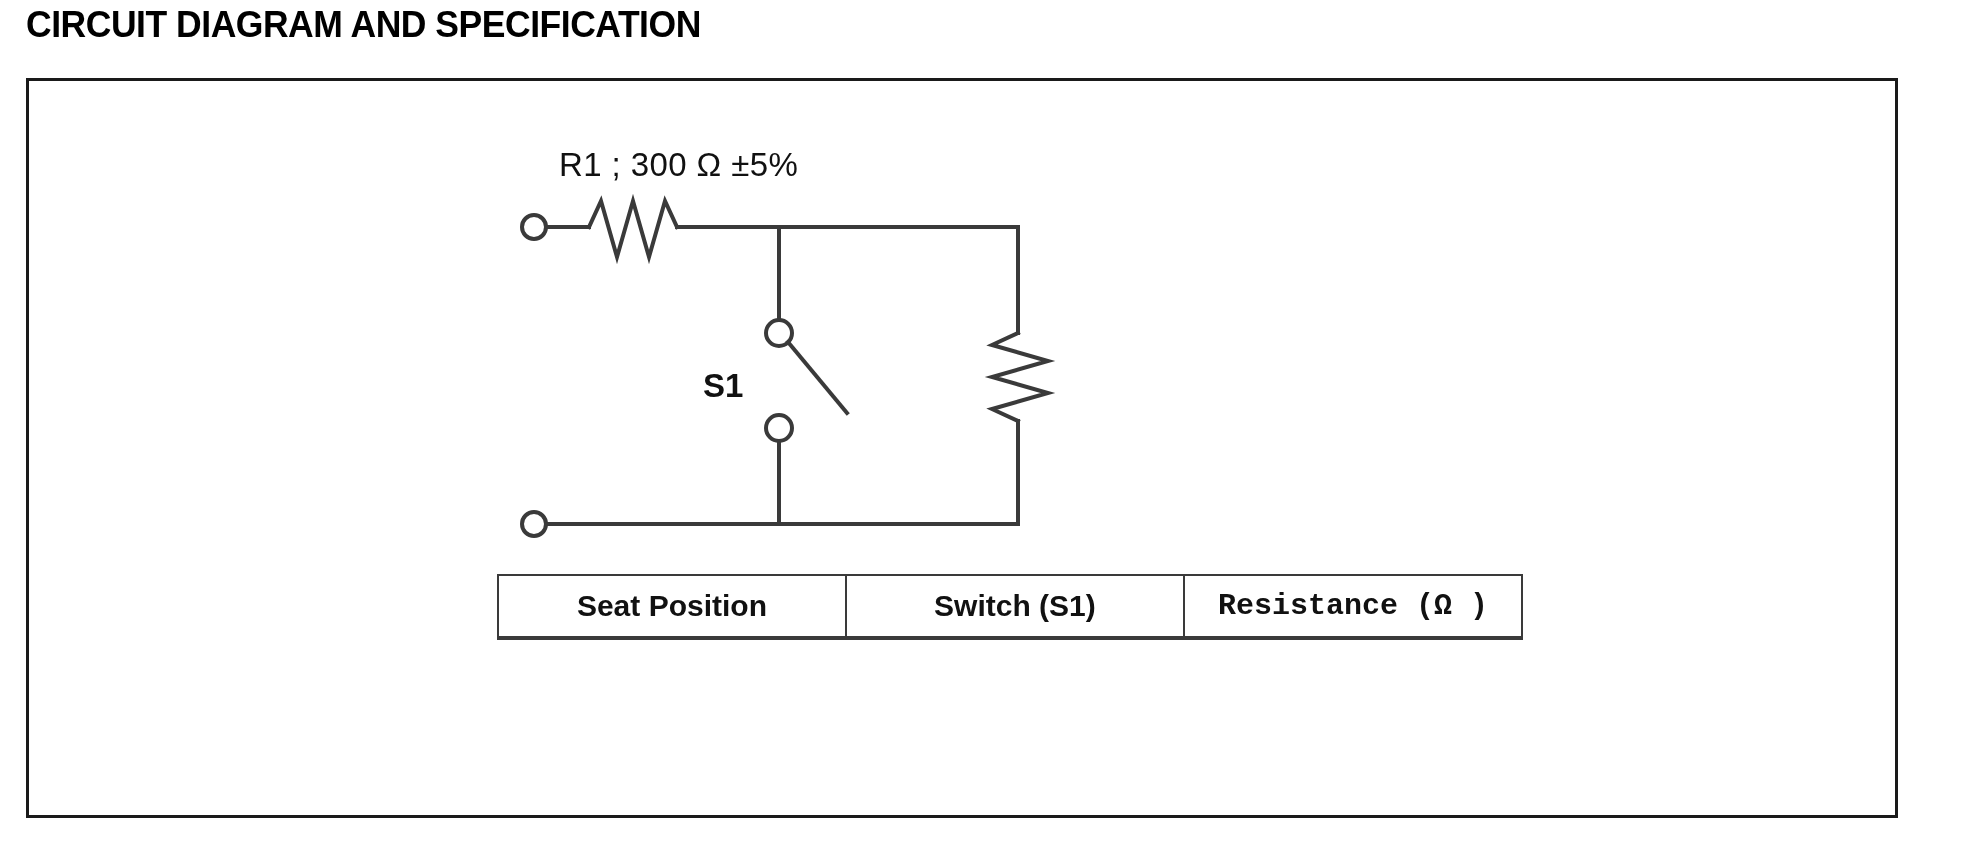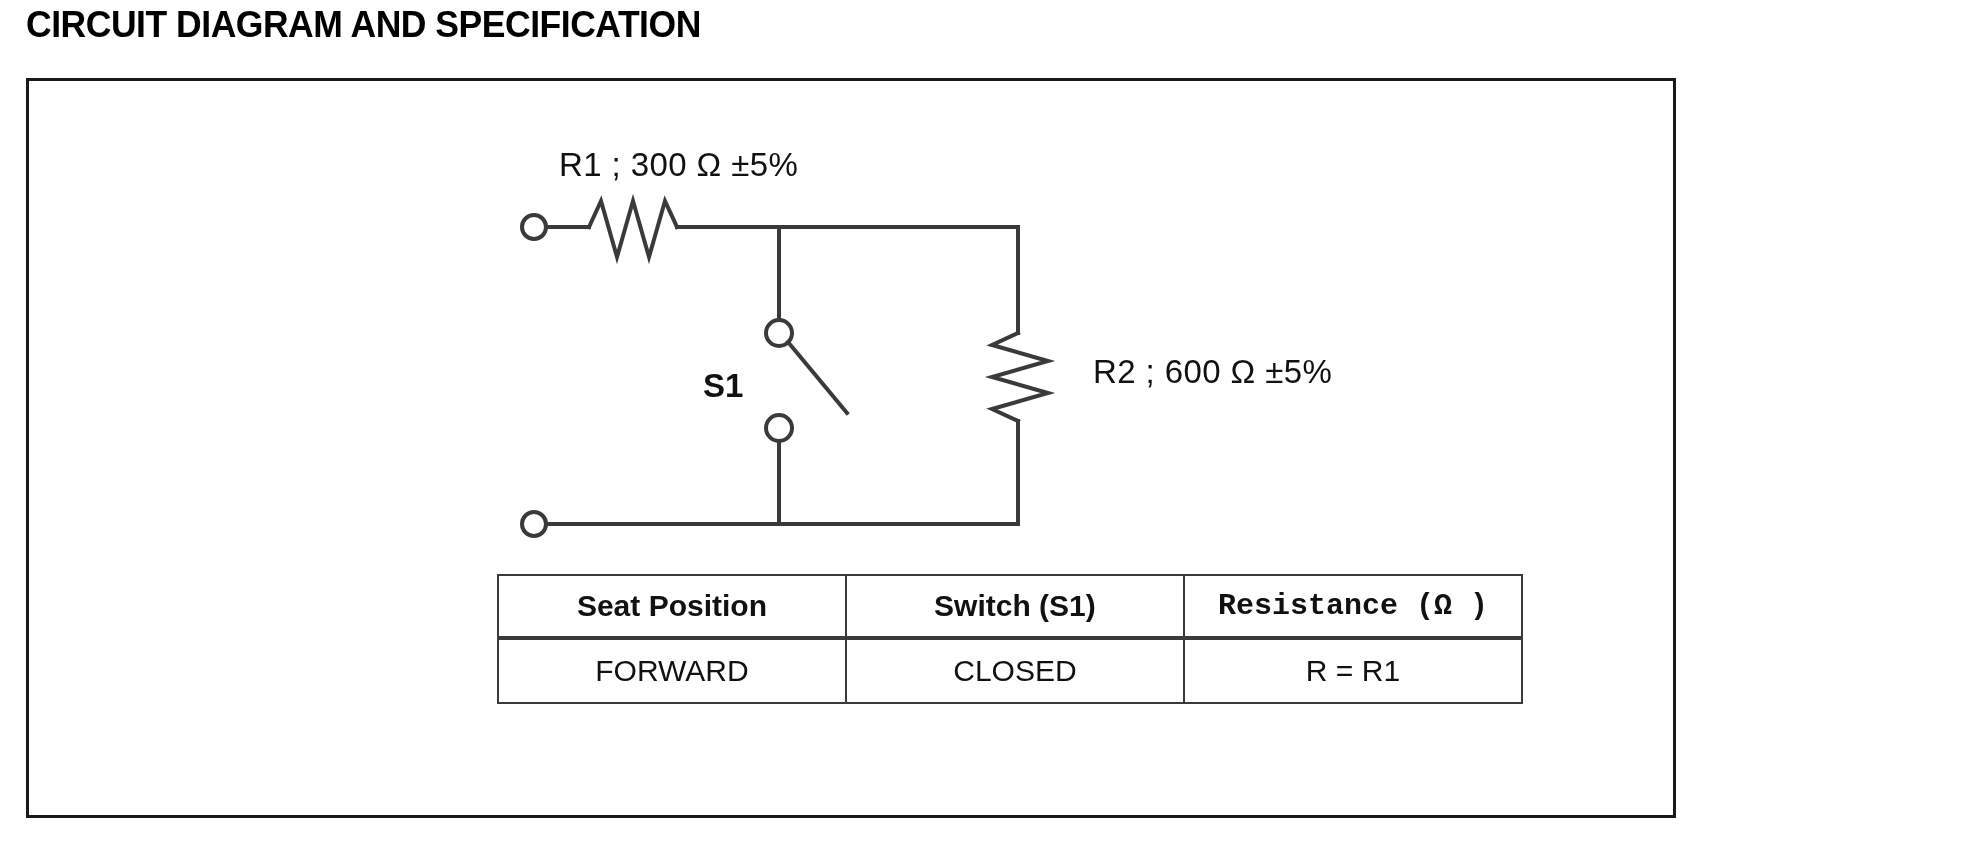--- a/index.html
+++ b/index.html
@@ -29,21 +29,21 @@
     transform-origin: left top;
     white-space: nowrap;
     line-height: 42px;
   }
 
   
   #diagram-panel {
     position: absolute;
     left: 26px;
     top: 78px;
-    width: 1650px;
+    width: 1872px;
     height: 740px;
     border: 3px solid #1a1a1a;
     box-sizing: border-box;
     background: #ffffff;
   }
 
   
   #circuit-schematic {
     position: absolute;
     left: 0px;
@@ -130,36 +130,30 @@
       <line x1="989" y1="340" x2="989" y2="443"></line>
 
       <line x1="517" y1="443" x2="989" y2="443"></line>
 
       <circle cx="505" cy="443" r="12" fill="#ffffff" stroke="#3a3a3a" stroke-width="4"></circle>
     </g>
   </svg>
 
   <div class="schematic-label" id="label-r1">R1 ; 300 Ω  ±5%</div>
 
-  <div class="schematic-label" id="label-r2">R2 ; 600 Ω  ±5%</div>
 
   <div class="schematic-label" id="label-s1">S1</div>
 
   <div id="spec-table-wrap">
     <table id="spec-table">
       <thead>
         <tr>
           <th class="col-seat">Seat Position</th>
           <th class="col-switch">Switch (S1)</th>
           <th class="col-res">Resistance (Ω )</th>
         </tr>
       </thead>
       <tbody>
-        <tr>
-          <td>FORWARD</td>
-          <td>CLOSED</td>
-          <td>R = R1</td>
-        </tr>
       </tbody>
     </table>
   </div>
 
 </div>
 
 </body></html>

